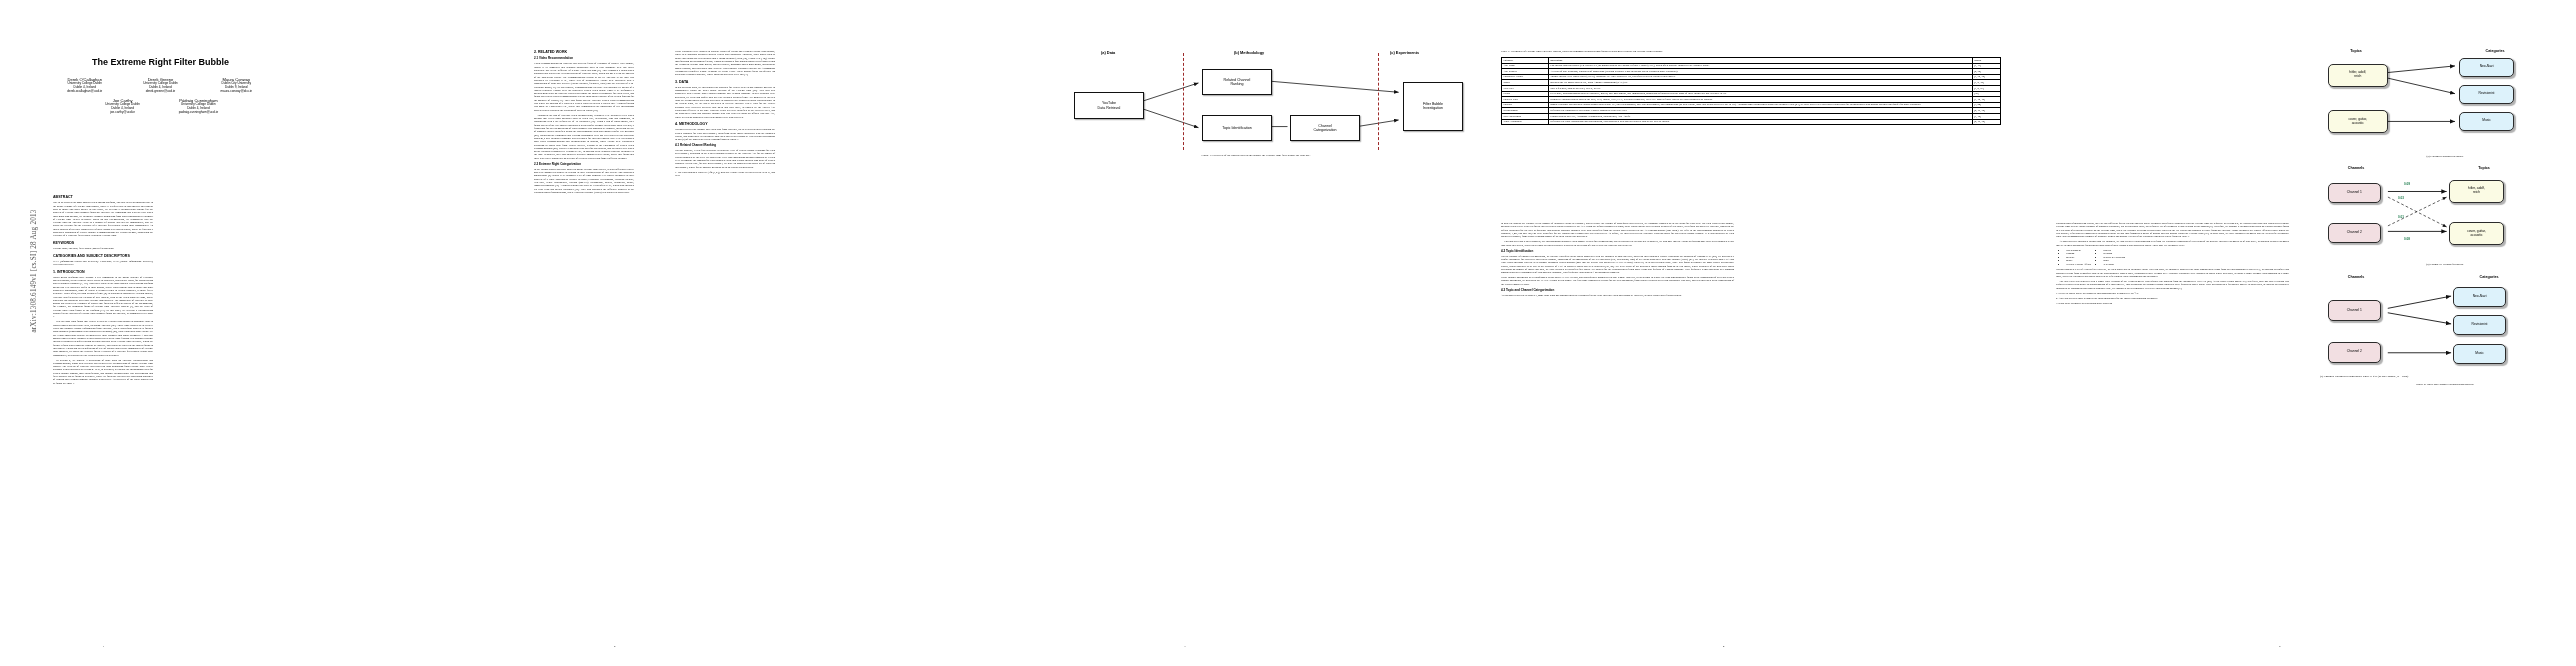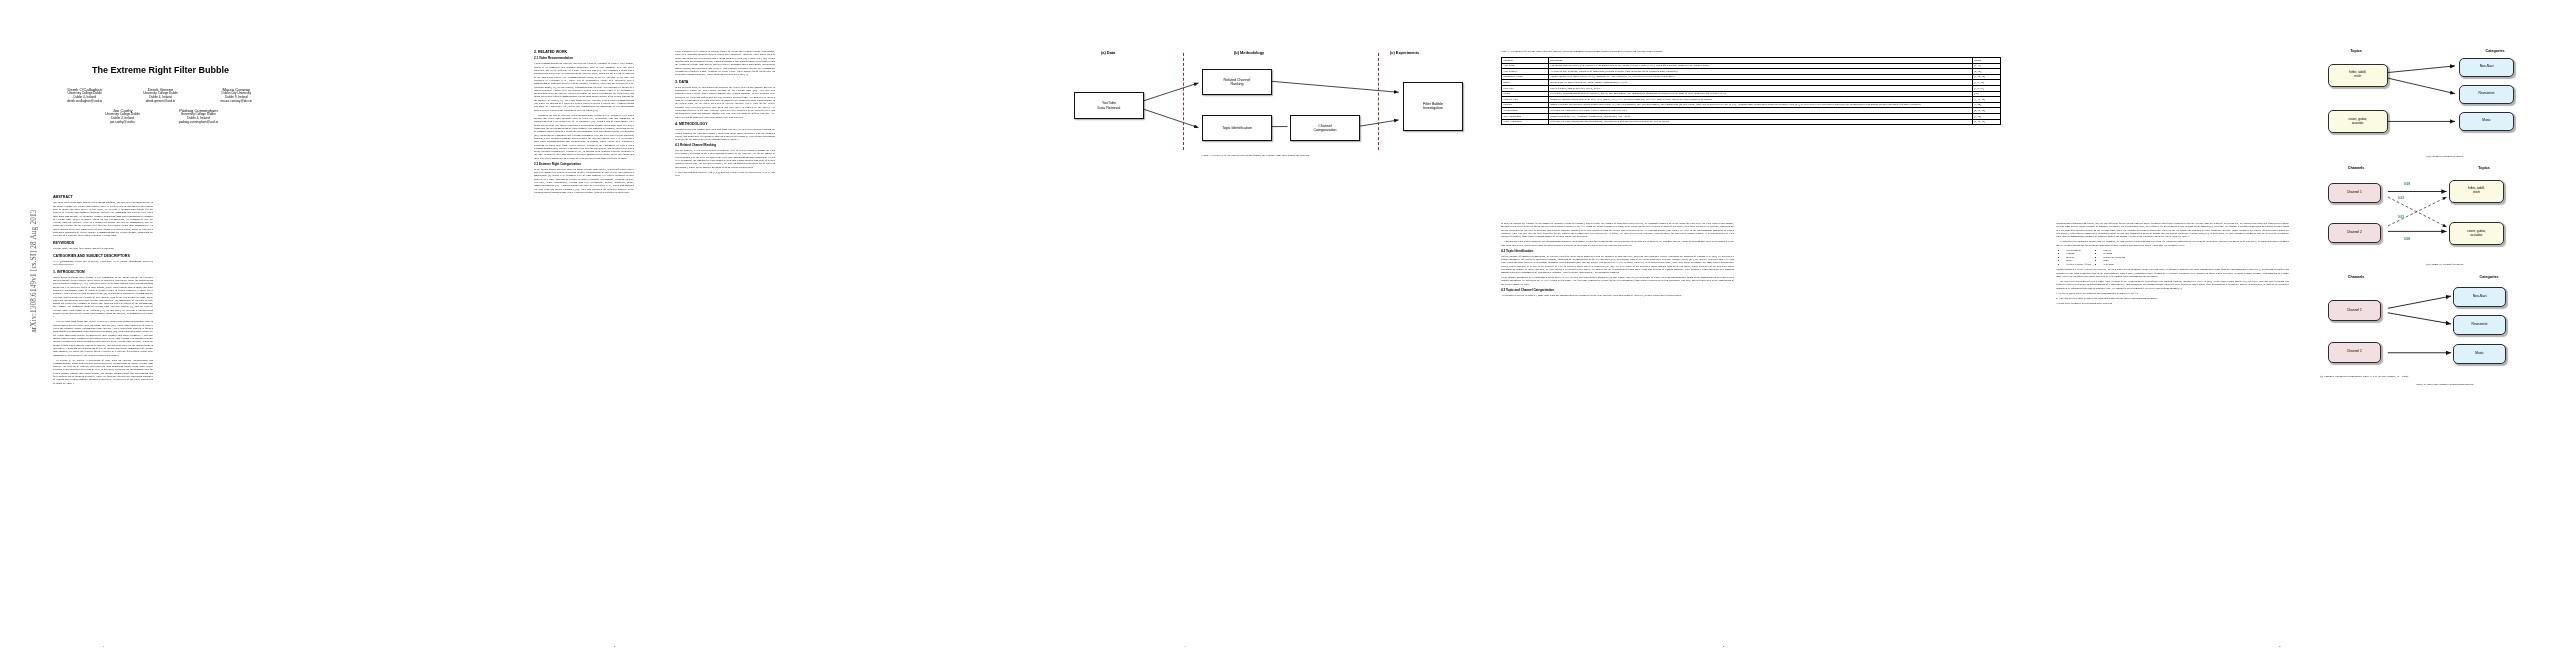--- a/index.html
+++ b/index.html
@@ -11,21 +11,21 @@
     position:absolute;left:-83px;top:267px;width:233px;
     transform:rotate(-90deg);transform-origin:center center;
     font-family:"Liberation Serif",serif;font-size:7.2px;color:#555;
     letter-spacing:0.2px;text-align:center;white-space:nowrap;
   }
 
   
   .col{position:absolute;top:50px;width:100px;font-size:2.6px;line-height:1.28;text-align:justify;}
   .col p{margin:0 0 1.7px 0;text-indent:3.3px;}
   .col p.nf{text-indent:0;}
-  h1.title{font-family:"Liberation Sans",sans-serif;font-weight:bold;font-size:9px;text-align:center;margin:12px;}
+  h1.title{font-family:"Liberation Sans",sans-serif;font-weight:bold;font-size:9px;text-align:center;margin:4px;}
   .sec{font-family:"Liberation Sans",sans-serif;font-weight:bold;font-size:3.6px;margin:3.3px 0 1.4px 0;text-transform:uppercase;}
   .subsec{font-family:"Liberation Sans",sans-serif;font-weight:bold;font-size:3px;margin:2.8px 0 1.1px 0;}
   .kw{font-size:2.6px;line-height:1.3;}
 
   
   .titleblock{position:absolute;left:44px;top:53px;width:233px;text-align:center;}
   .authors{margin-top:10px;font-family:"Liberation Sans",sans-serif;}
   .authrow{display:flex;justify-content:center;gap:7.8px;margin-bottom:5px;}
   .auth{width:68px;text-align:center;line-height:1.22;}
   .auth .nm{font-size:4.1px;}

